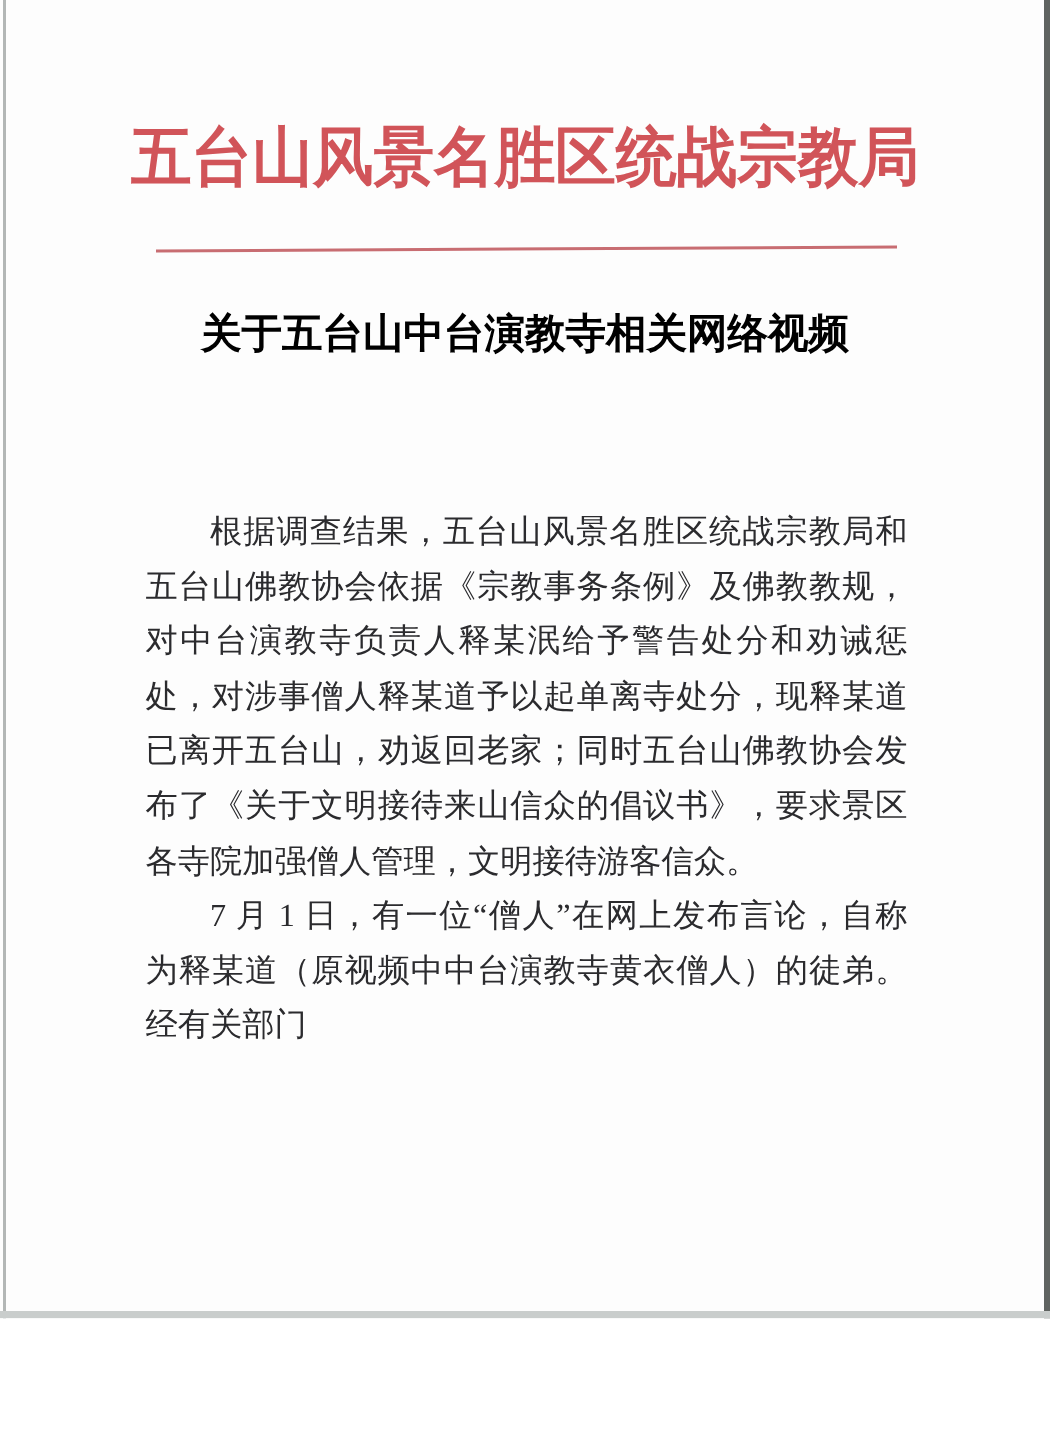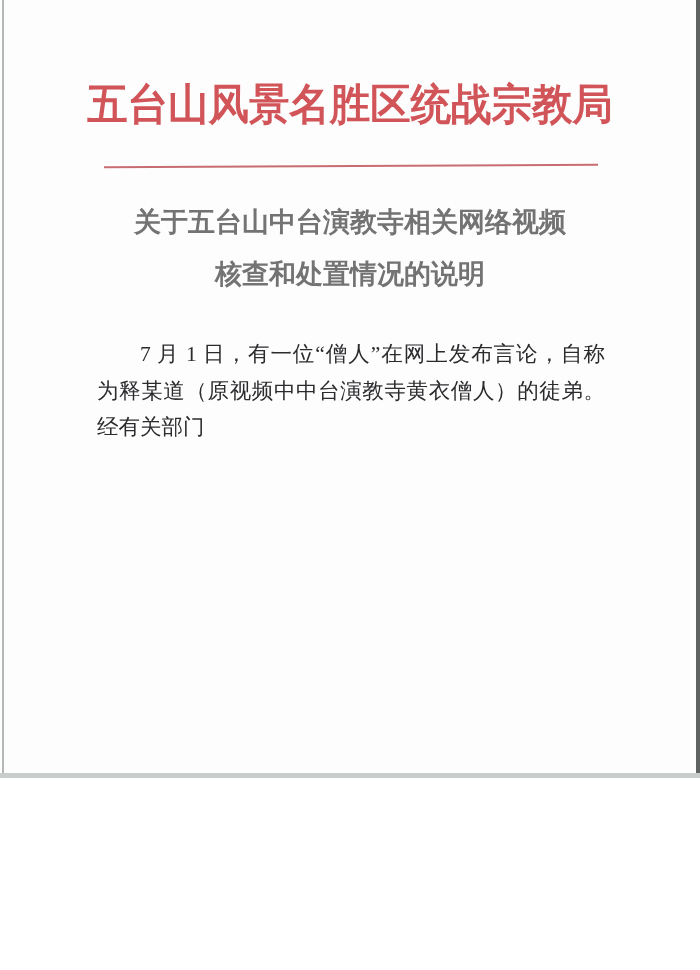--- a/index.html
+++ b/index.html
@@ -3,21 +3,21 @@
 <meta charset="utf-8">
 <style>
   html, body {
     margin: 0;
     padding: 0;
     background: #ffffff;
   }
   .page {
     position: relative;
     width: 700px;
-    height: 778px;
+    height: 879px;
     background: #fdfdfd;
     overflow: hidden;
     font-family: "Liberation Serif", "DejaVu Serif", serif;
   }
   
   .scan-edge-left {
     position: absolute;
     left: 2px;
     top: 0;
     width: 2px;
@@ -67,21 +67,21 @@
   
   .doc-title {
     position: absolute;
     top: 196px;
     left: 0;
     width: 100%;
     margin: 0;
     text-align: center;
     font-size: 27px;
     font-weight: 700;
-    color: #737373;
+    color: #000000;
     line-height: 52px;
   }
   .doc-title .title-line {
     display: block;
     white-space: nowrap;
   }
   
   .body-text {
     position: absolute;
     top: 336px;
@@ -105,20 +105,20 @@
   <div class="scan-edge-left"></div>
   <div class="scan-edge-right"></div>
   <div class="scan-edge-bottom"></div>
 
   <div class="letterhead">五台山风景名胜区统战宗教局</div>
 
   <div class="red-rule"></div>
 
   <h1 class="doc-title">
     <span class="title-line">关于五台山中台演教寺相关网络视频</span>
-    <span class="title-line">核查和处置情况的说明</span>
   </h1>
 
   <div class="body-text">
+    <p>根据调查结果，五台山风景名胜区统战宗教局和五台山佛教协会依据《宗教事务条例》及佛教教规，对中台演教寺负责人释某泯给予警告处分和劝诫惩处，对涉事僧人释某道予以起单离寺处分，现释某道已离开五台山，劝返回老家；同时五台山佛教协会发布了《关于文明接待来山信众的倡议书》，要求景区各寺院加强僧人管理，文明接待游客信众。</p>
     <p>7 月 1 日，有一位“僧人”在网上发布言论，自称为释某道（原视频中中台演教寺黄衣僧人）的徒弟。经有关部门</p>
   </div>
 
 </div>
 
 </body></html>

